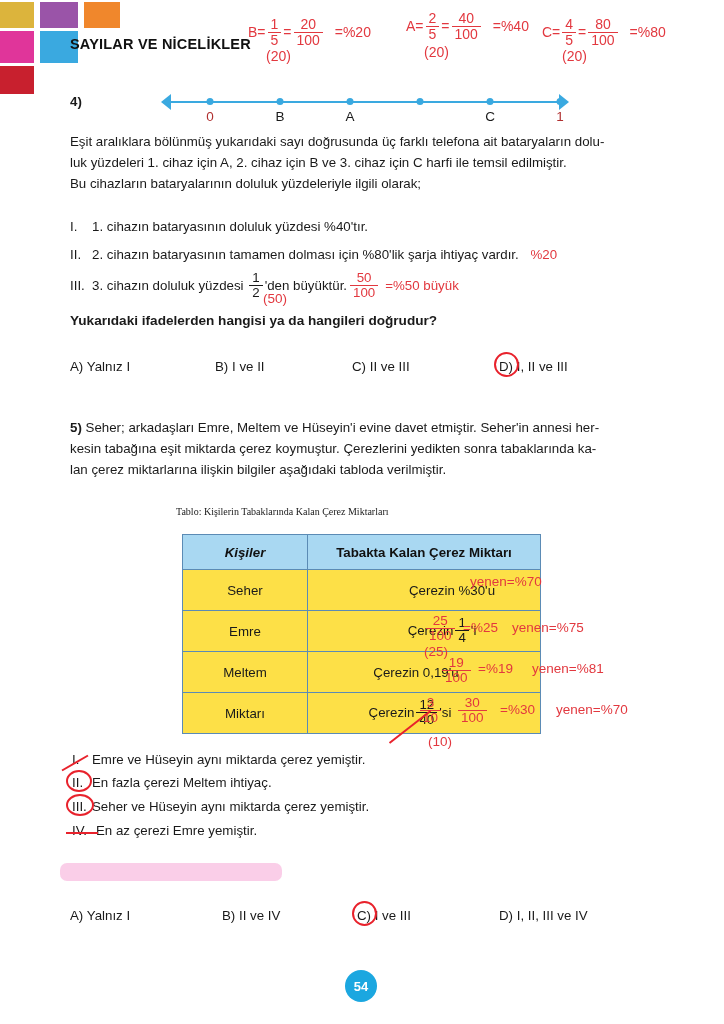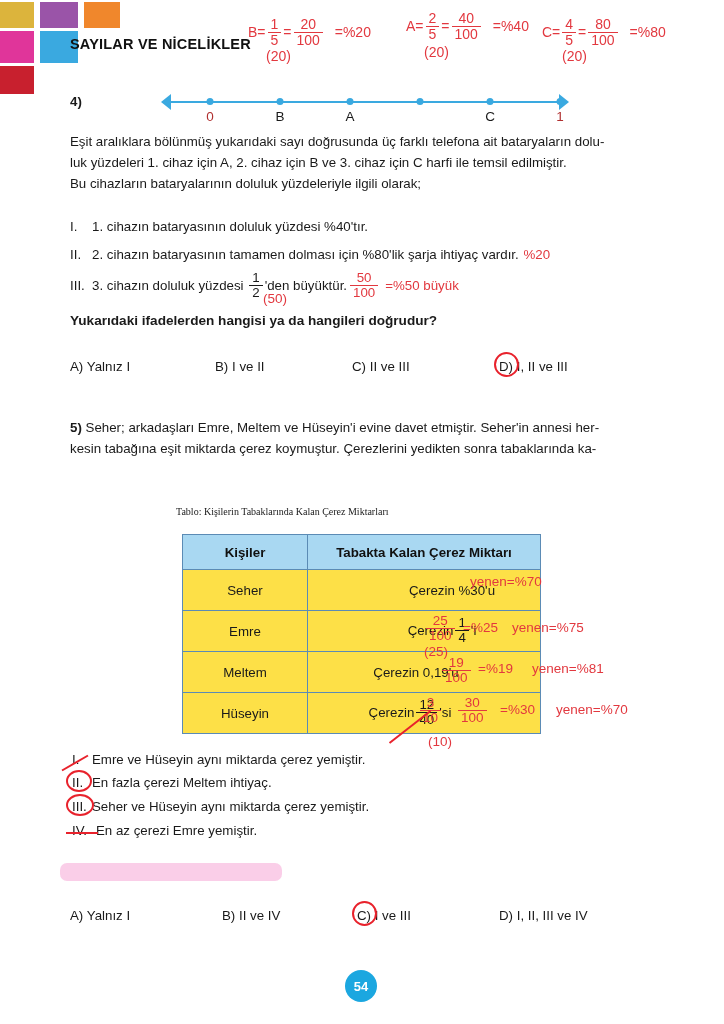--- a/index.html
+++ b/index.html
@@ -130,21 +130,21 @@
   table.cerez thead th {
     background: #a9d8f2;
     font-weight: bold;
     height: 34px;
     color: #111;
   }
   table.cerez tbody td {
     background: #fde047;
     height: 40px;
   }
-  .col-name { width: 124px; }
+  .col-name { width: 124px; font-style: italic; }
   .col-val  { width: 232px; }
 
   
   .overlay {
     position: absolute; left: 0; top: 0; width: 724px; height: 1024px;
     pointer-events: none;
   }
   .ovl-text {
     position: absolute; color: #e2383f; font-size: 13.5px; white-space: nowrap;
   }
@@ -231,21 +231,21 @@
   <div class="para" style="left:70px; top:132px;">Eşit aralıklara bölünmüş yukarıdaki sayı doğrusunda üç farklı telefona ait bataryaların dolu-</div>
   <div class="para" style="left:70px; top:153px;">luk yüzdeleri 1. cihaz için A, 2. cihaz için B ve 3. cihaz için C harfi ile temsil edilmiştir.</div>
   <div class="para" style="left:70px; top:174px;">Bu cihazların bataryalarının doluluk yüzdeleriyle ilgili olarak;</div>
 
   <div class="stmt" style="left:70px; top:219px;">
     <span class="rn">I.</span><span>1. cihazın bataryasının doluluk yüzdesi %40'tır.</span>
   </div>
 
   <div class="stmt" style="left:70px; top:247px;">
     <span class="rn">II.</span><span>2. cihazın bataryasının tamamen dolması için %80'lik şarja ihtiyaç vardır.</span>
-    <span class="ann" style="margin-left:1px;">%20</span>
+    <span class="ann" style="margin-left:8px;">%20</span>
   </div>
 
   <div class="stmt" style="left:70px; top:272px;">
     <span class="rn">III.</span><span>3. cihazın doluluk yüzdesi</span>
     <span class="frac black"><span class="num">1</span><span class="den">2</span></span><span>'den büyüktür.</span><span class="frac red" style="margin-left:3px;"><span class="num">50</span><span class="den">100</span></span><span class="ann" style="margin-left:5px;">=%50 büyük</span>
   </div>
   <div class="ann" style="position:absolute; left:263px; top:291px; font-size:13.5px;">(50)</div>
 
   <div class="bold-q" style="left:70px; top:313px;">Yukarıdaki ifadelerden hangisi ya da hangileri doğrudur?</div>
 
@@ -265,20 +265,21 @@
     <span>D)</span>
     <span>I, II ve III</span>
   </div>
   <div class="circle-mark" style="left:494px; top:352px; width:25px; height:25px;"></div>
 
   <div class="para" style="left:70px; top:418px;">
     <span class="qnum">5)</span>
     <span>Seher; arkadaşları Emre, Meltem ve Hüseyin'i evine davet etmiştir. Seher'in annesi her-</span>
   </div>
   <div class="para" style="left:70px; top:439px;">kesin tabağına eşit miktarda çerez koymuştur. Çerezlerini yedikten sonra tabaklarında ka-</div>
+  <div class="para" style="left:70px; top:460px;">lan çerez miktarlarına ilişkin bilgiler aşağıdaki tabloda verilmiştir.</div>
 
   <div class="tbl-caption" style="left:176px; top:506px;">Tablo: Kişilerin Tabaklarında Kalan Çerez Miktarları</div>
 
   <table class="cerez" style="left:182px; top:534px;">
     <thead>
       <tr>
         <th class="col-name">Kişiler</th>
         <th class="col-val">Tabakta Kalan Çerez Miktarı</th>
       </tr>
     </thead>
@@ -295,21 +296,21 @@
           <span style="position:relative; left:18px;"><span>Çerezin</span><span class="frac black"><span class="num">1</span><span class="den">4</span></span><span>'i</span></span>
         </td>
       </tr>
       <tr>
         <td>Meltem</td>
         <td>
           <span style="position:relative; left:-8px;">Çerezin 0,19'u</span>
         </td>
       </tr>
       <tr>
-        <td>Hüseyin</td>
+        <td>Miktarı</td>
         <td>
           <span style="position:relative; left:-14px;"><span>Çerezin</span><span class="frac black"><span class="num">12</span><span class="den">40</span></span><span>'si</span></span>
         </td>
       </tr>
     </tbody>
   </table>
 
   <div class="overlay">
 
     <div class="ovl-text" style="left:470px; top:574px;">yenen=%70</div>

